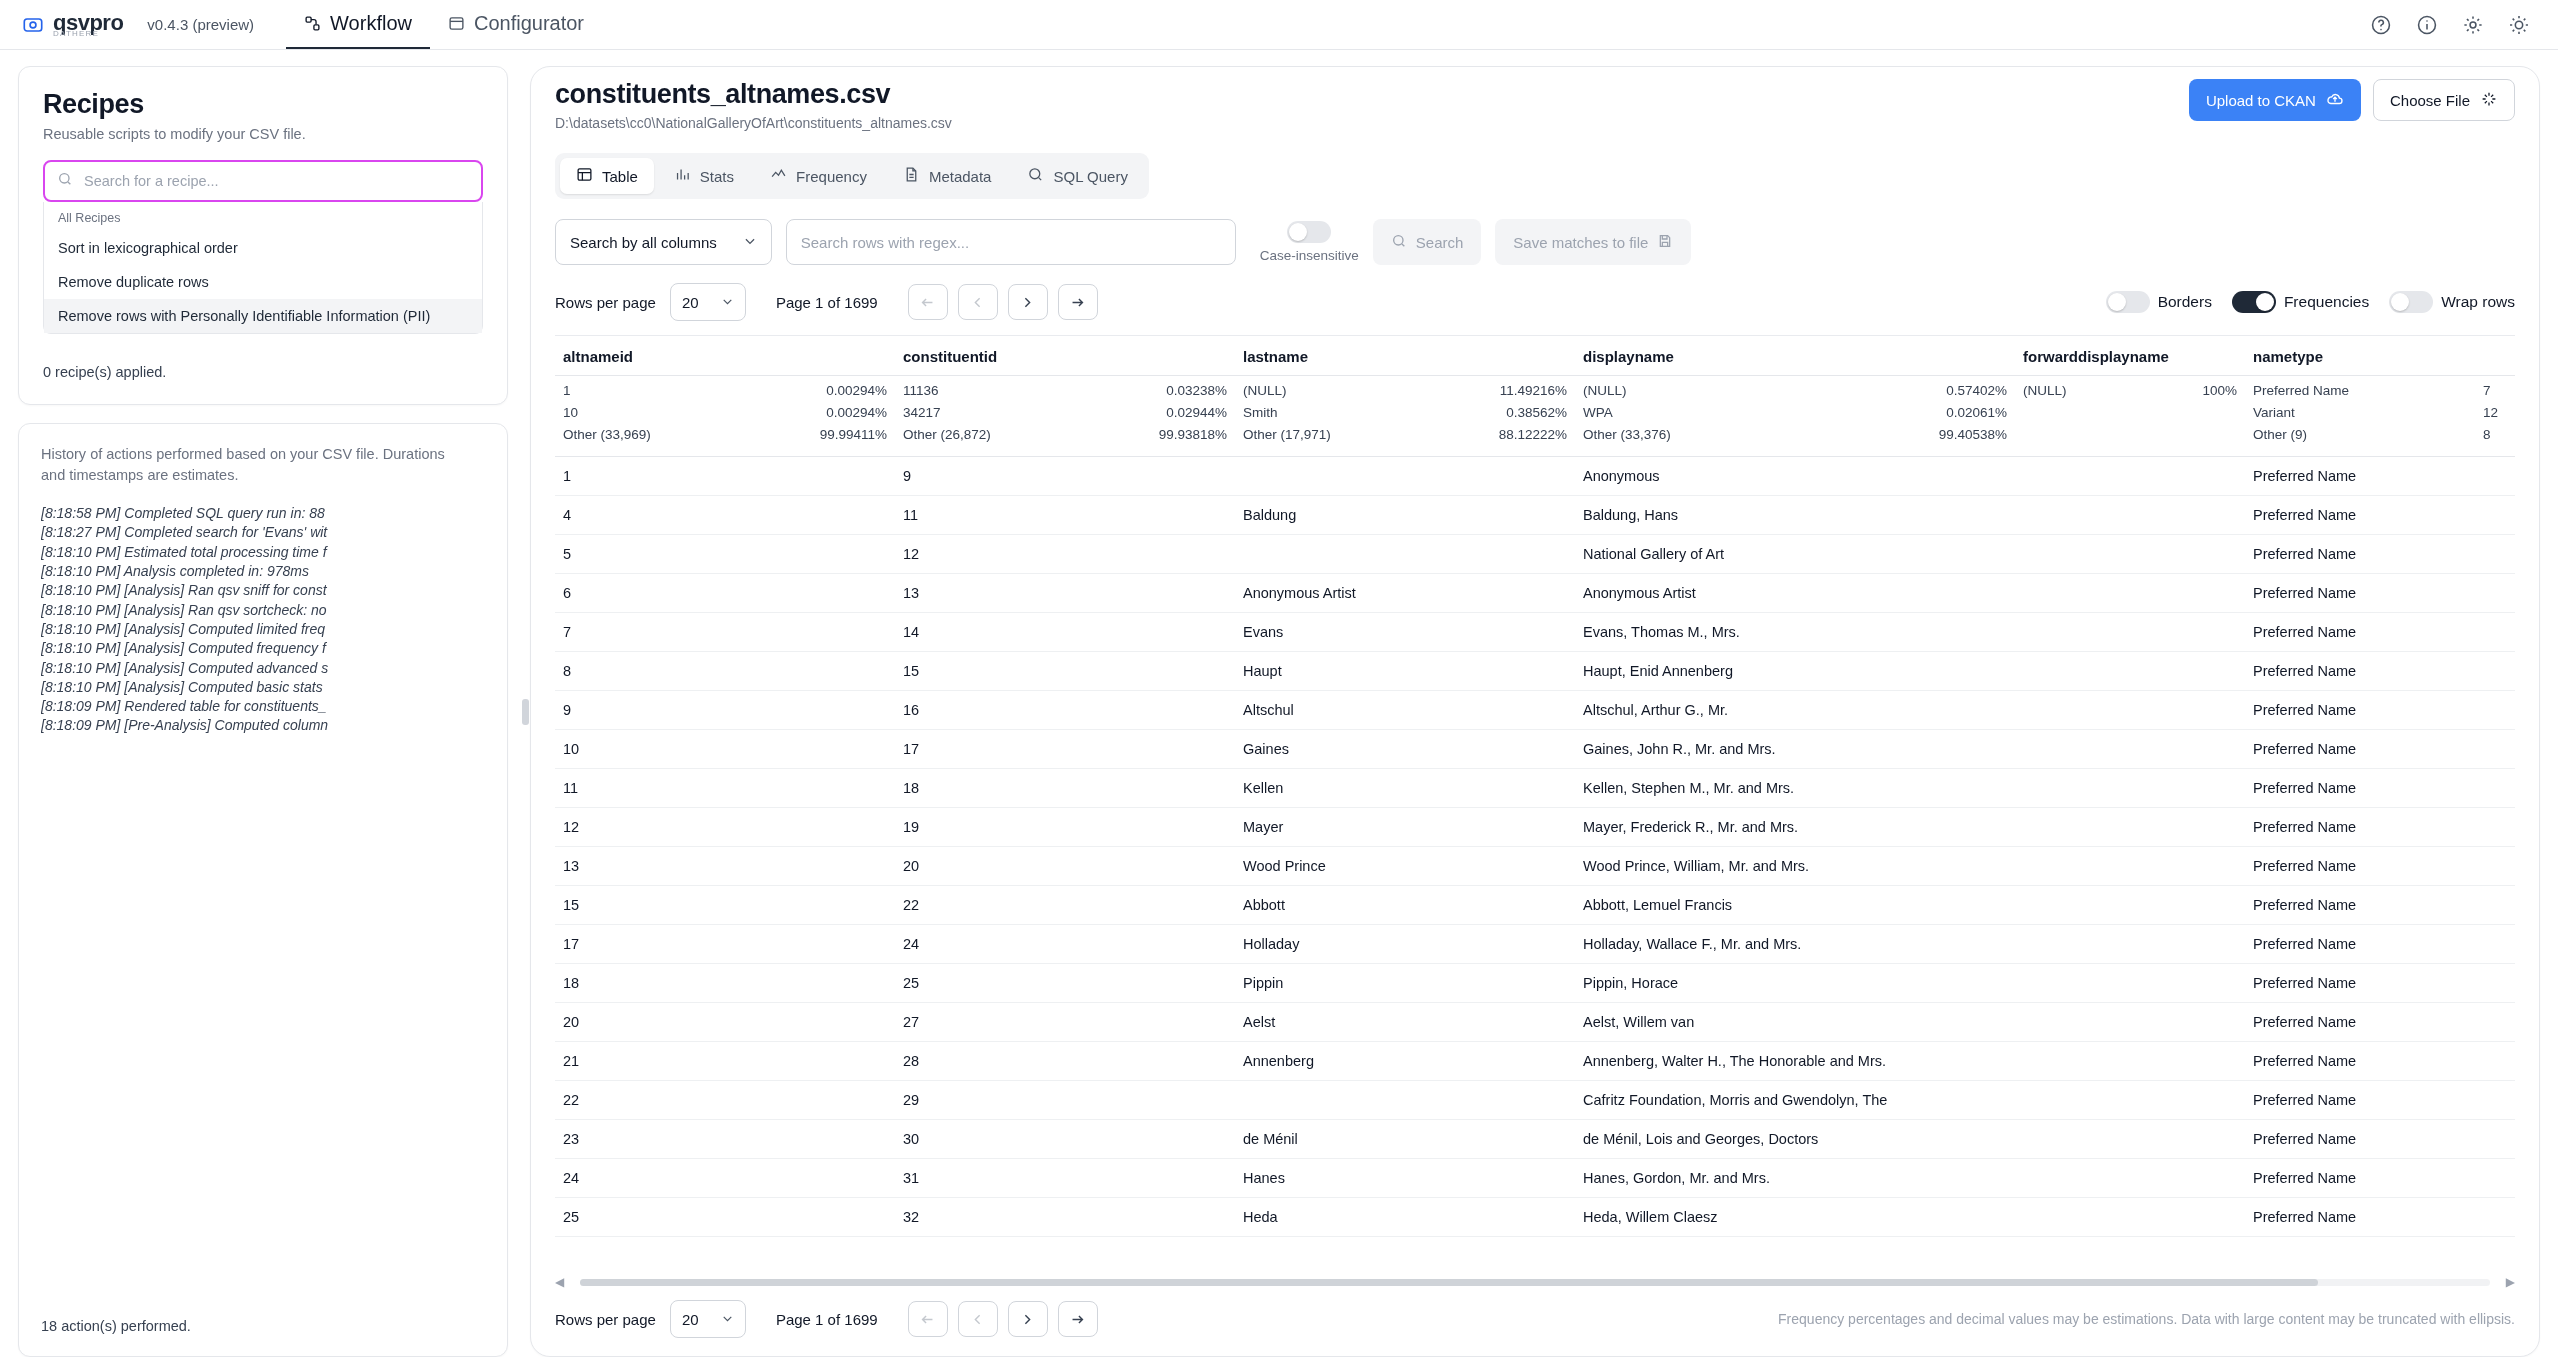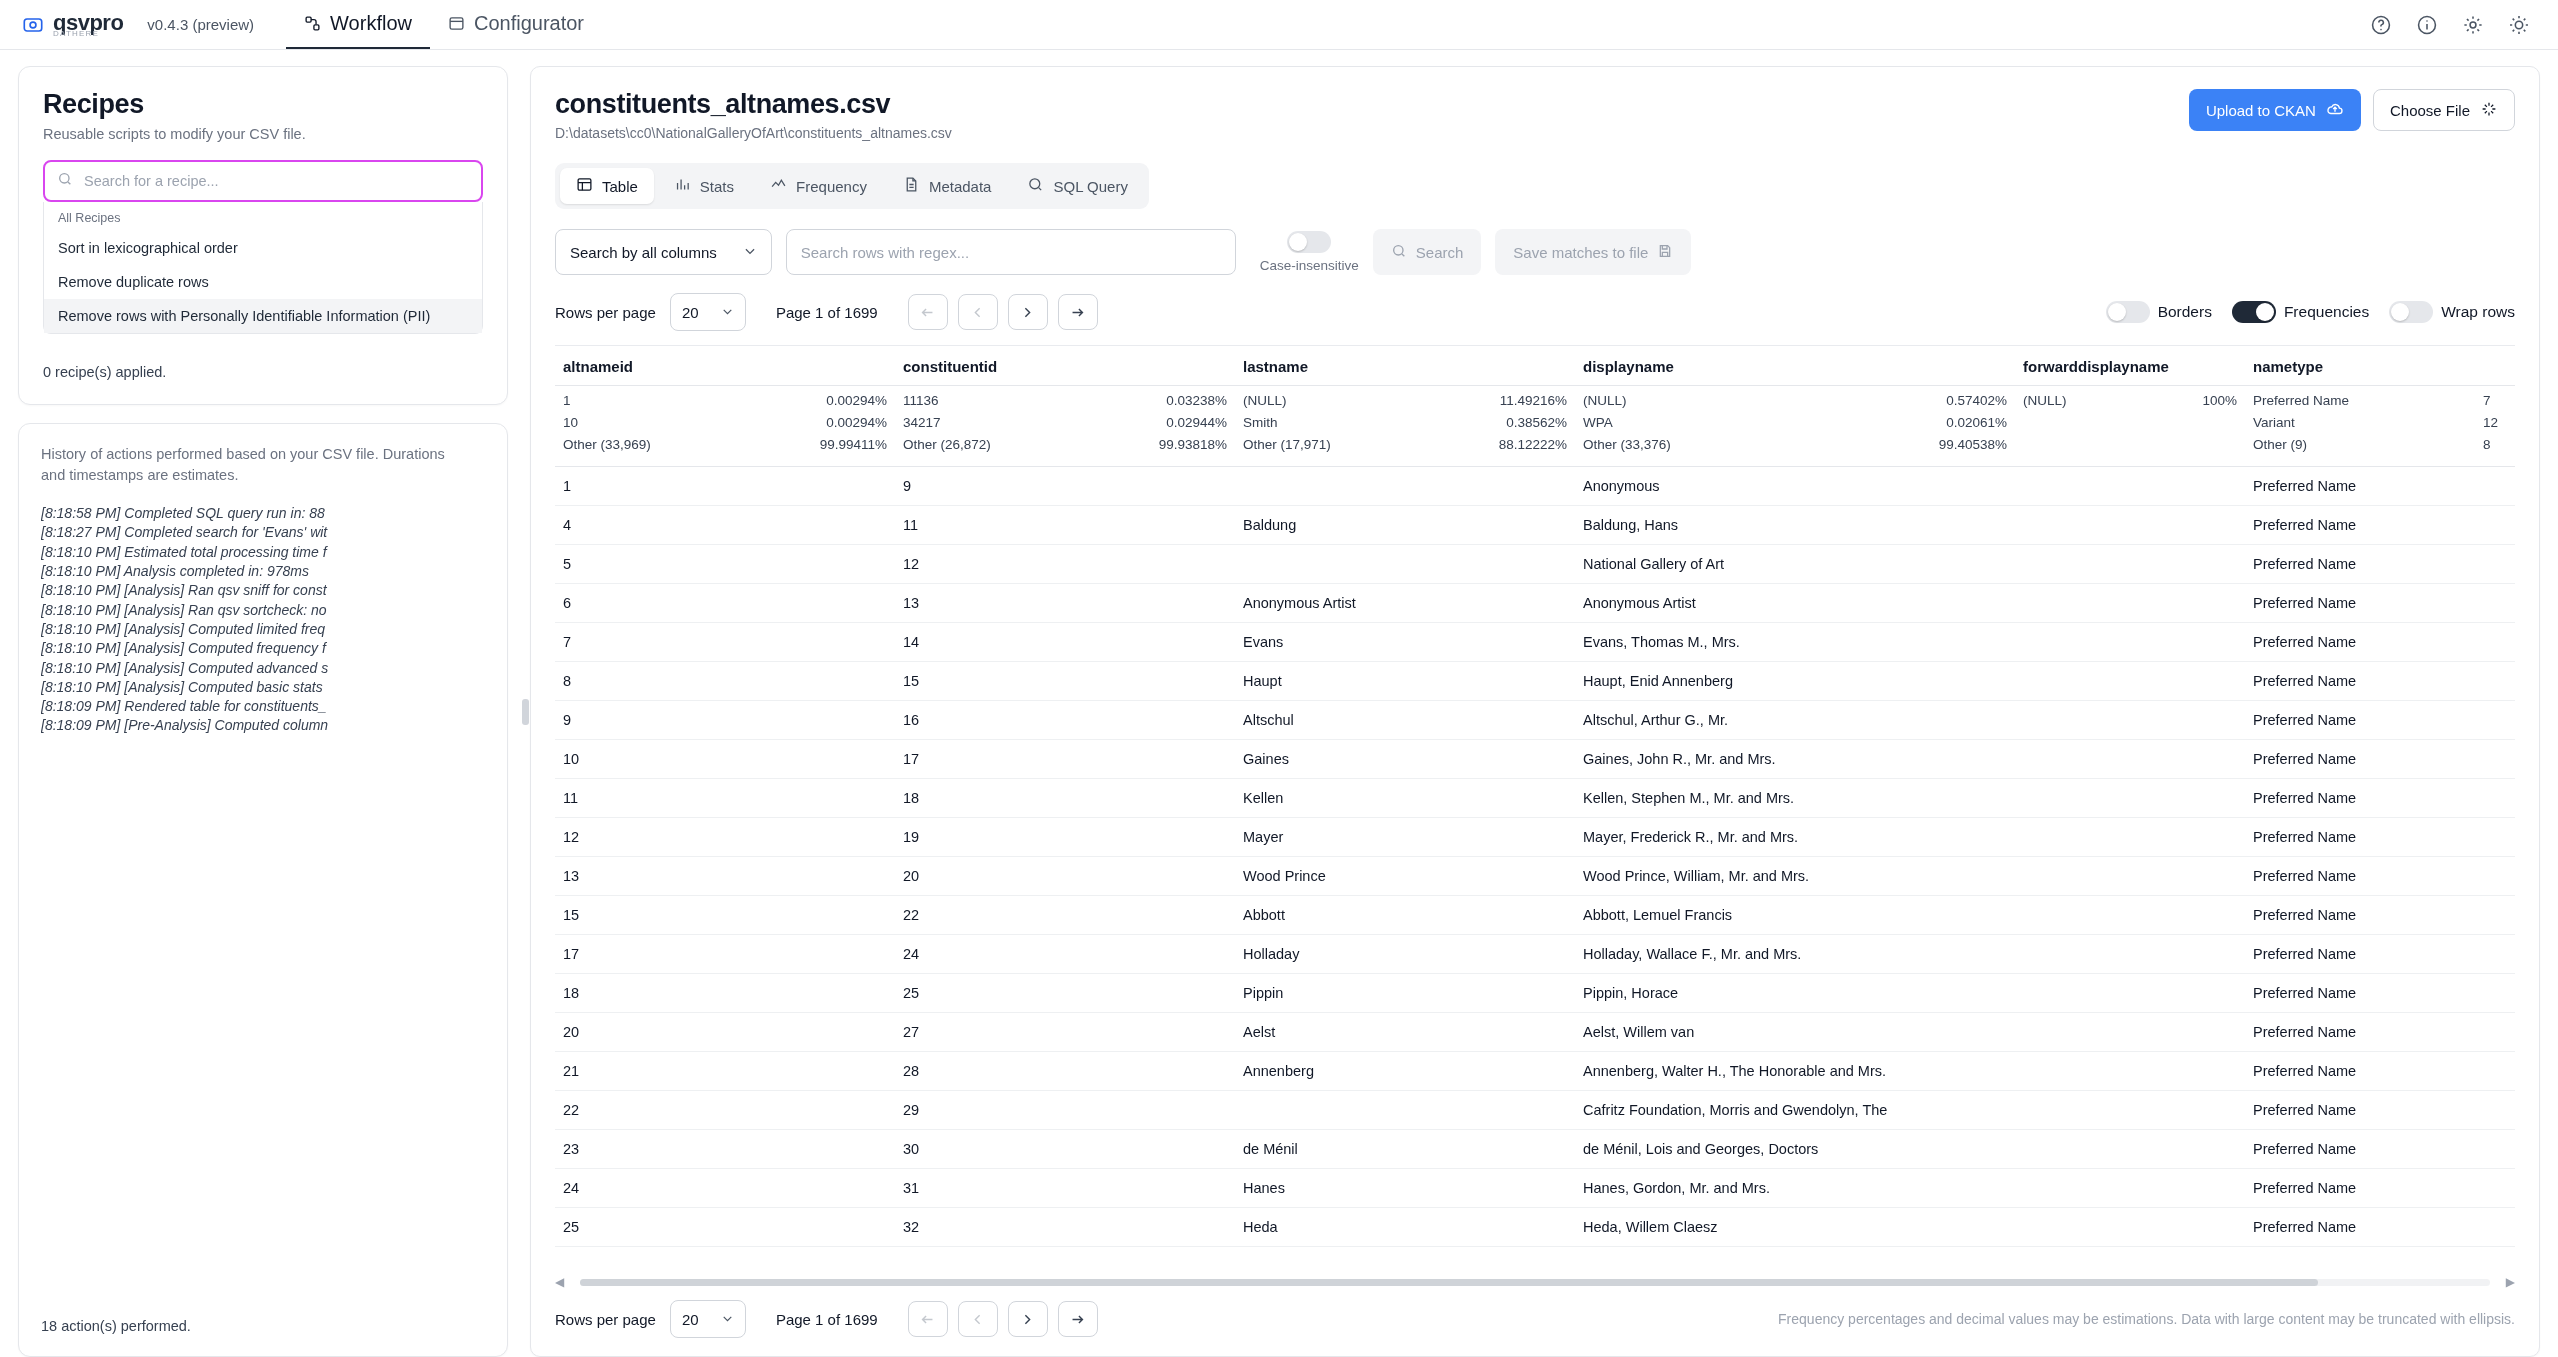--- a/index.html
+++ b/index.html
@@ -85,22 +85,22 @@
   
   .drag-handle {
     width: 10px; display: flex; align-items: center; justify-content: center;
     cursor: col-resize;
   }
   .drag-handle .grip { width: 7px; height: 26px; border-radius: 3px; background: #d1d5db; }
 
   
   .mainwrap { flex: 1; padding: 0 18px 0 0; min-width: 0; display:flex; }
   .main-card {
-    flex:1; border: 1px solid #e5e7eb; border-radius: 10px; background: #fff;
-    padding: 22px 24px 18px 24px; display: flex; flex-direction: column; min-width: 0;
+    flex:1; border: 1px solid #e5e7eb; border-radius: 20px; background: #fff;
+    padding: 12px 24px 18px 24px; display: flex; flex-direction: column; min-width: 0;
     box-shadow: 0 1px 2px rgba(0,0,0,0.03);
   }
 
   .file-head { display: flex; align-items: flex-start; }
   .file-title { font-size: 27px; font-weight: 700; letter-spacing: -0.4px; margin: 0 0 5px 0; }
   .file-path { font-size: 14px; color: #6b7280; margin: 0; }
   .head-actions { margin-left: auto; display: flex; gap: 12px; align-items: flex-start; }
   .btn {
     height: 42px; border-radius: 8px; display: flex; align-items: center; gap: 10px;
     padding: 0 16px; font-size: 15px; cursor: pointer; border: 1px solid transparent;

